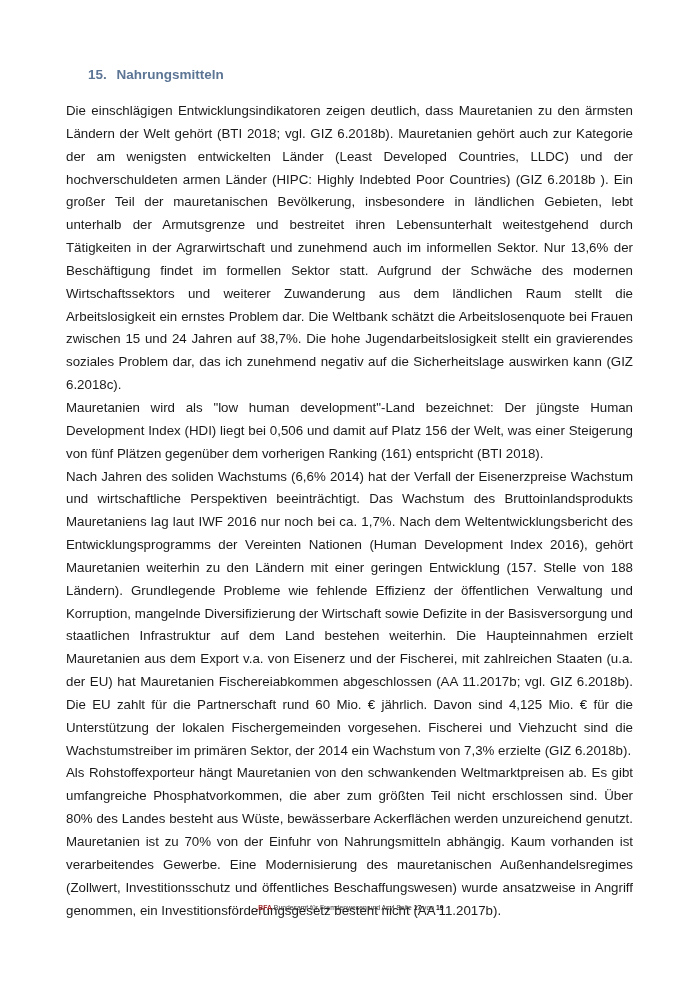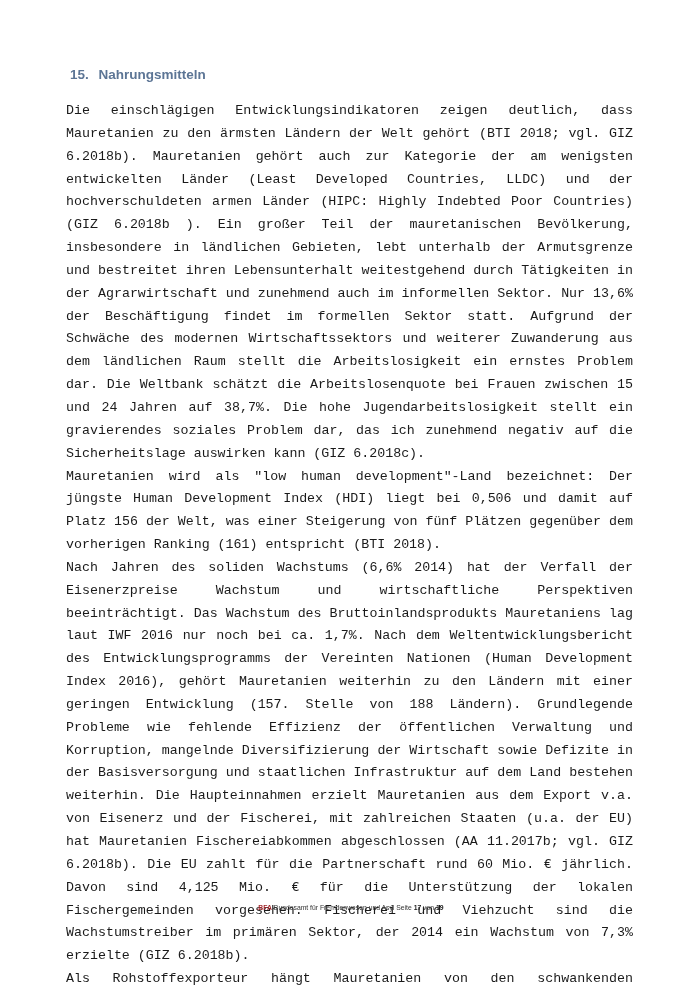--- a/index.html
+++ b/index.html
@@ -22,28 +22,27 @@
       width: 567px;
     }
     .heading {
       font-size: 13.5px;
       font-weight: bold;
       color: #5c7595;
       margin: 0 0 14px 4px;
       height: 22px;
       line-height: 22px;
     }
-    .heading .num { margin-right: 6px; }
+    .heading .num { margin-right: 6px; margin-left: 18px; }
     .para {
       font-size: 13.3px;
       line-height: 22.85px;
       text-align: justify;
       margin: 0;
       hyphens: none;
-      font-family: Liberation Mono, monospace;
     }
     .footer {
       position: absolute;
       left: 0;
       width: 700px;
       top: 904px;
       text-align: center;
       font-size: 6.8px;
       color: #333333;
     }

